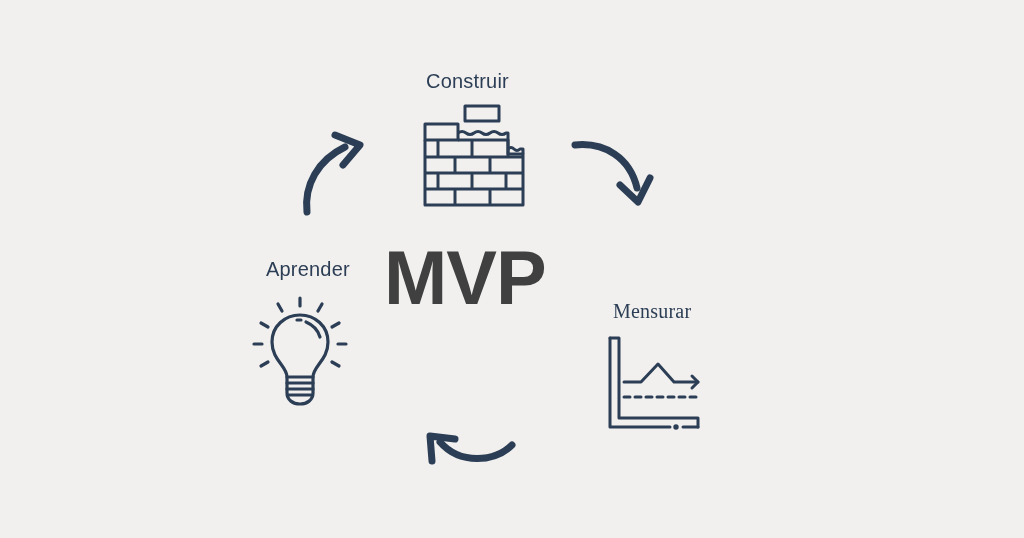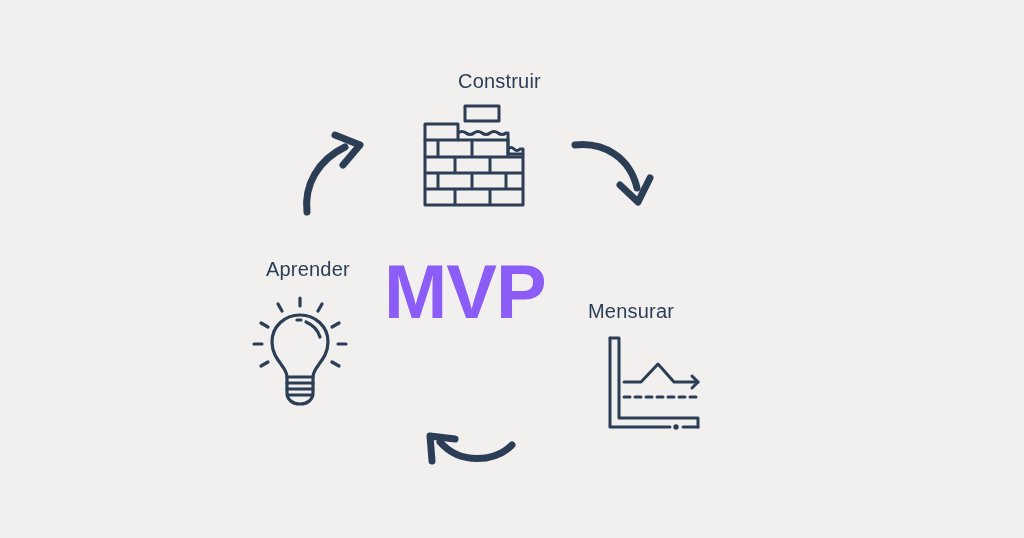--- a/index.html
+++ b/index.html
@@ -11,29 +11,29 @@
       font-family: "Liberation Sans", "DejaVu Sans", sans-serif;
       color: #2c3e55;
     }
     .label {
       position: absolute;
       font-size: 20px;
       color: #2c3e55;
       white-space: nowrap;
       letter-spacing: 0.2px;
     }
-    #lbl-construir { left: 426px; top: 70px; margin-left: 32px; }
+    #lbl-construir { left: 426px; top: 70px; }
     #lbl-aprender { left: 266px; top: 258px; }
-    #lbl-mensurar { left: 588px; top: 300px; }
+    #lbl-mensurar { left: 613px; top: 300px; font-family: Liberation Serif, serif; }
     #center-title {
       position: absolute;
-      left: 384px; top: 254px;
+      left: 384px; top: 240px;
       font-size: 76px;
       font-weight: bold;
-      color: #8b5cf6;
+      color: #404040;
       letter-spacing: -1px;
       line-height: 1;
     }
     svg.ic { position: absolute; overflow: visible; }
   </style>
 </head>
 <body>
 
 <div id="center-title">MVP</div>
 

